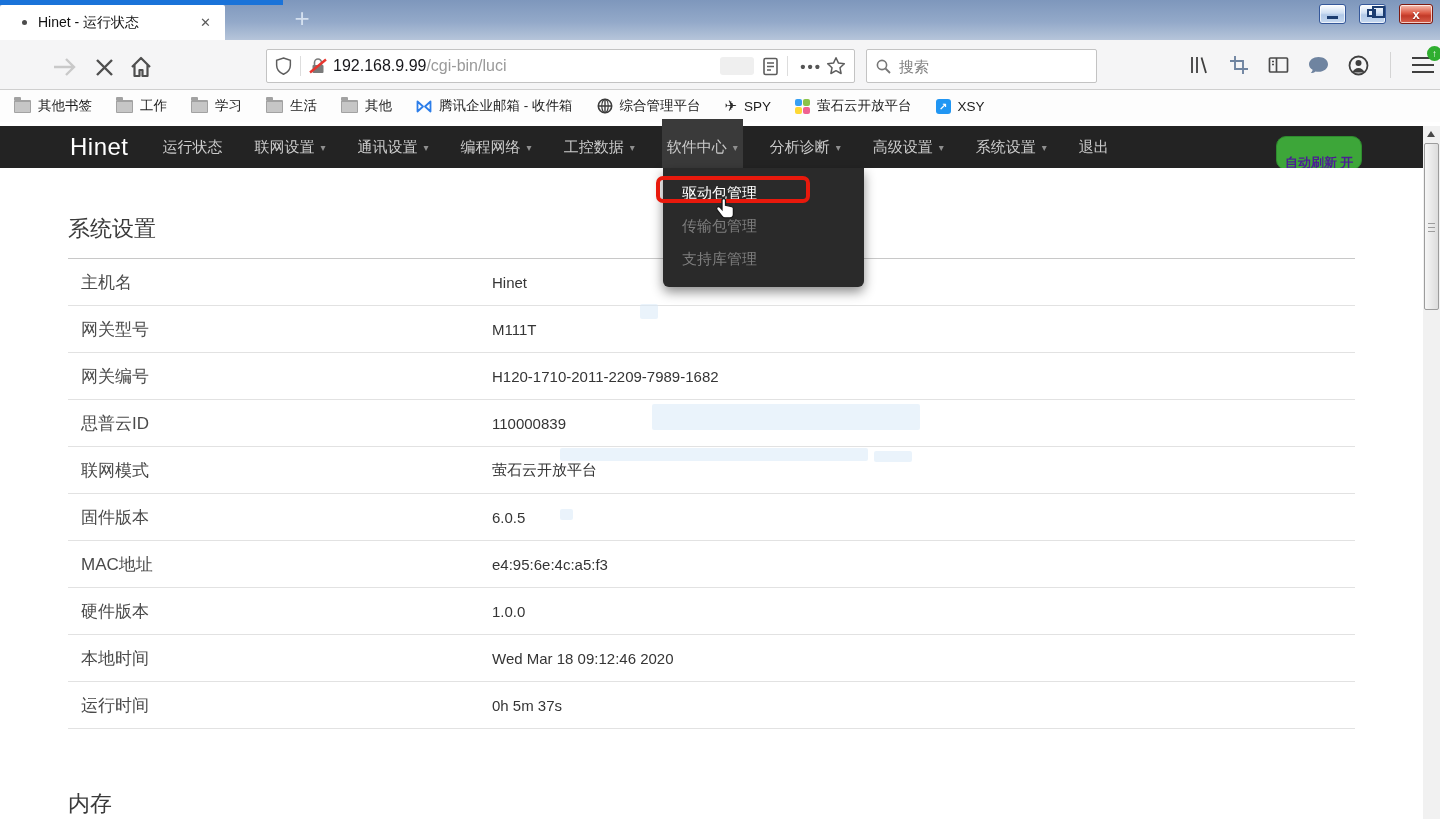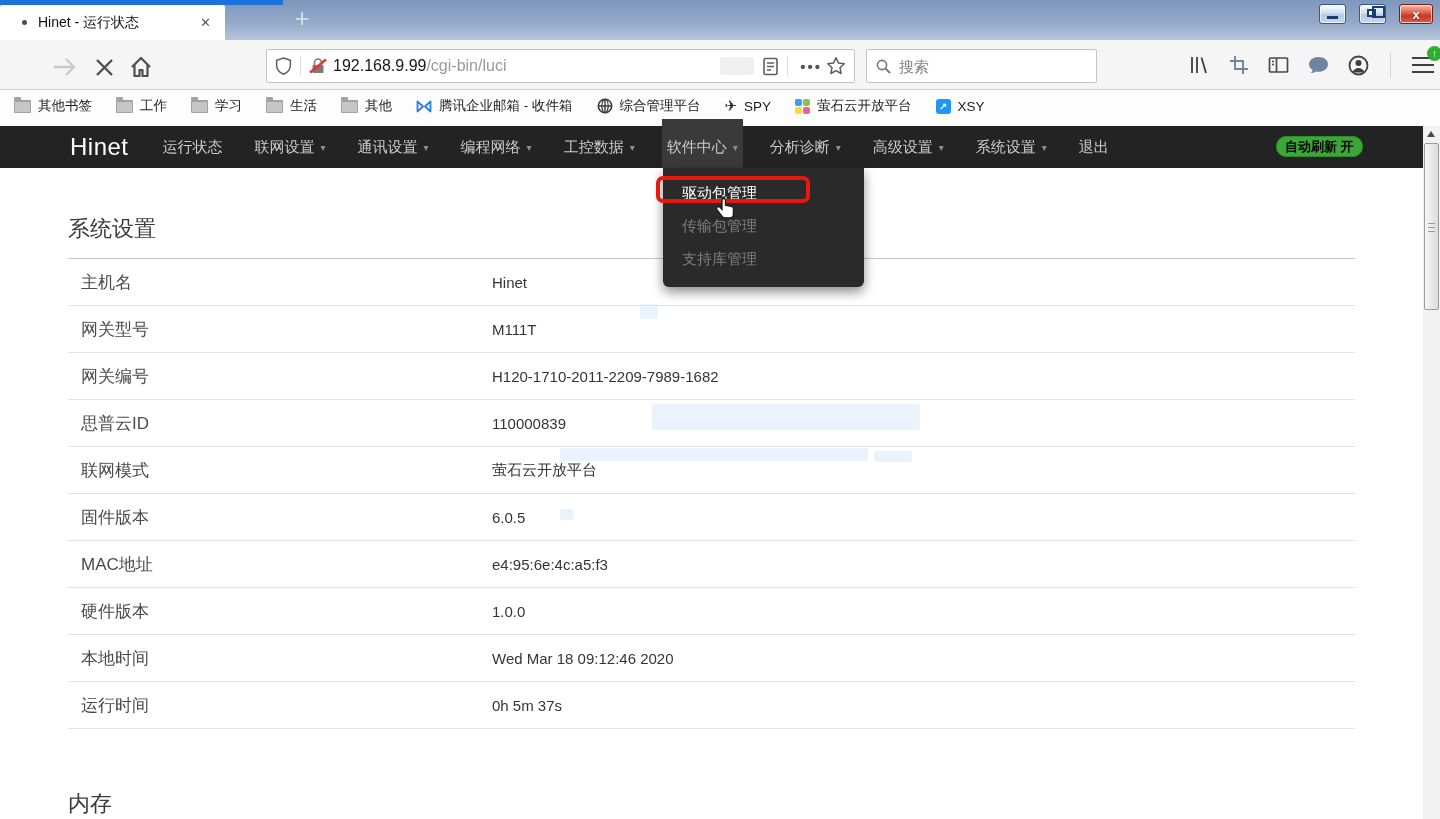--- a/index.html
+++ b/index.html
@@ -73,23 +73,23 @@
   .plane{ font-size:15px; color:#2b2b2b; }
   
   #navbar{ position:absolute; left:0; top:126px; width:1423px; height:42px; background:#232323;
     display:flex; align-items:center; padding-left:70px; }
   #brand{ color:#fff; font-size:24px; letter-spacing:.5px; margin-right:29px; }
   #nav-items{ display:flex; align-items:center; height:42px; }
   .nav-item{ display:flex; align-items:center; height:56px; padding:0 5px; margin-right:22px;
     color:#cbcbcb; font-size:15px; white-space:nowrap; }
   .nav-item.active{ background:#3a3a3a; }
   .caret{ font-size:10px; color:#8f8f8f; margin-left:6px; }
-  #auto-refresh{ position:absolute; left:1276px; top:136px; height:21px; padding:0 8px;
+  #auto-refresh{ position:absolute; left:1276px; top:136px; height:21px; padding:16px 8px;
     background:#3da639; border:1px solid #2e8b2e; border-radius:10px;
-    color:#000000; font-size:13px; font-weight:bold; line-height:19px; white-space:nowrap; }
+    color:#4c1d95; font-size:13px; font-weight:bold; line-height:19px; white-space:nowrap;font-family:Liberation Serif, serif; }
   
   #dropdown{ position:absolute; left:663px; top:168px; width:201px; background:#2a2a2a;
     border-radius:0 0 6px 6px; padding:8px 0 12px; box-shadow:0 5px 12px rgba(0,0,0,.45); z-index:20; }
   .dd-item{ height:33px; line-height:33px; padding-left:19px; font-size:15px; color:#7d7d7d; }
   .dd-item.first{ color:#fff; }
   #annotation-rect{ position:absolute; left:656px; top:176px; width:154px; height:27px;
     border:4px solid #e8190c; border-radius:7px; z-index:30; }
   #cursor{ position:absolute; left:714px; top:197px; z-index:40; }
   
   #content{ position:absolute; left:0; top:168px; width:1423px; height:651px; background:#fff; }

